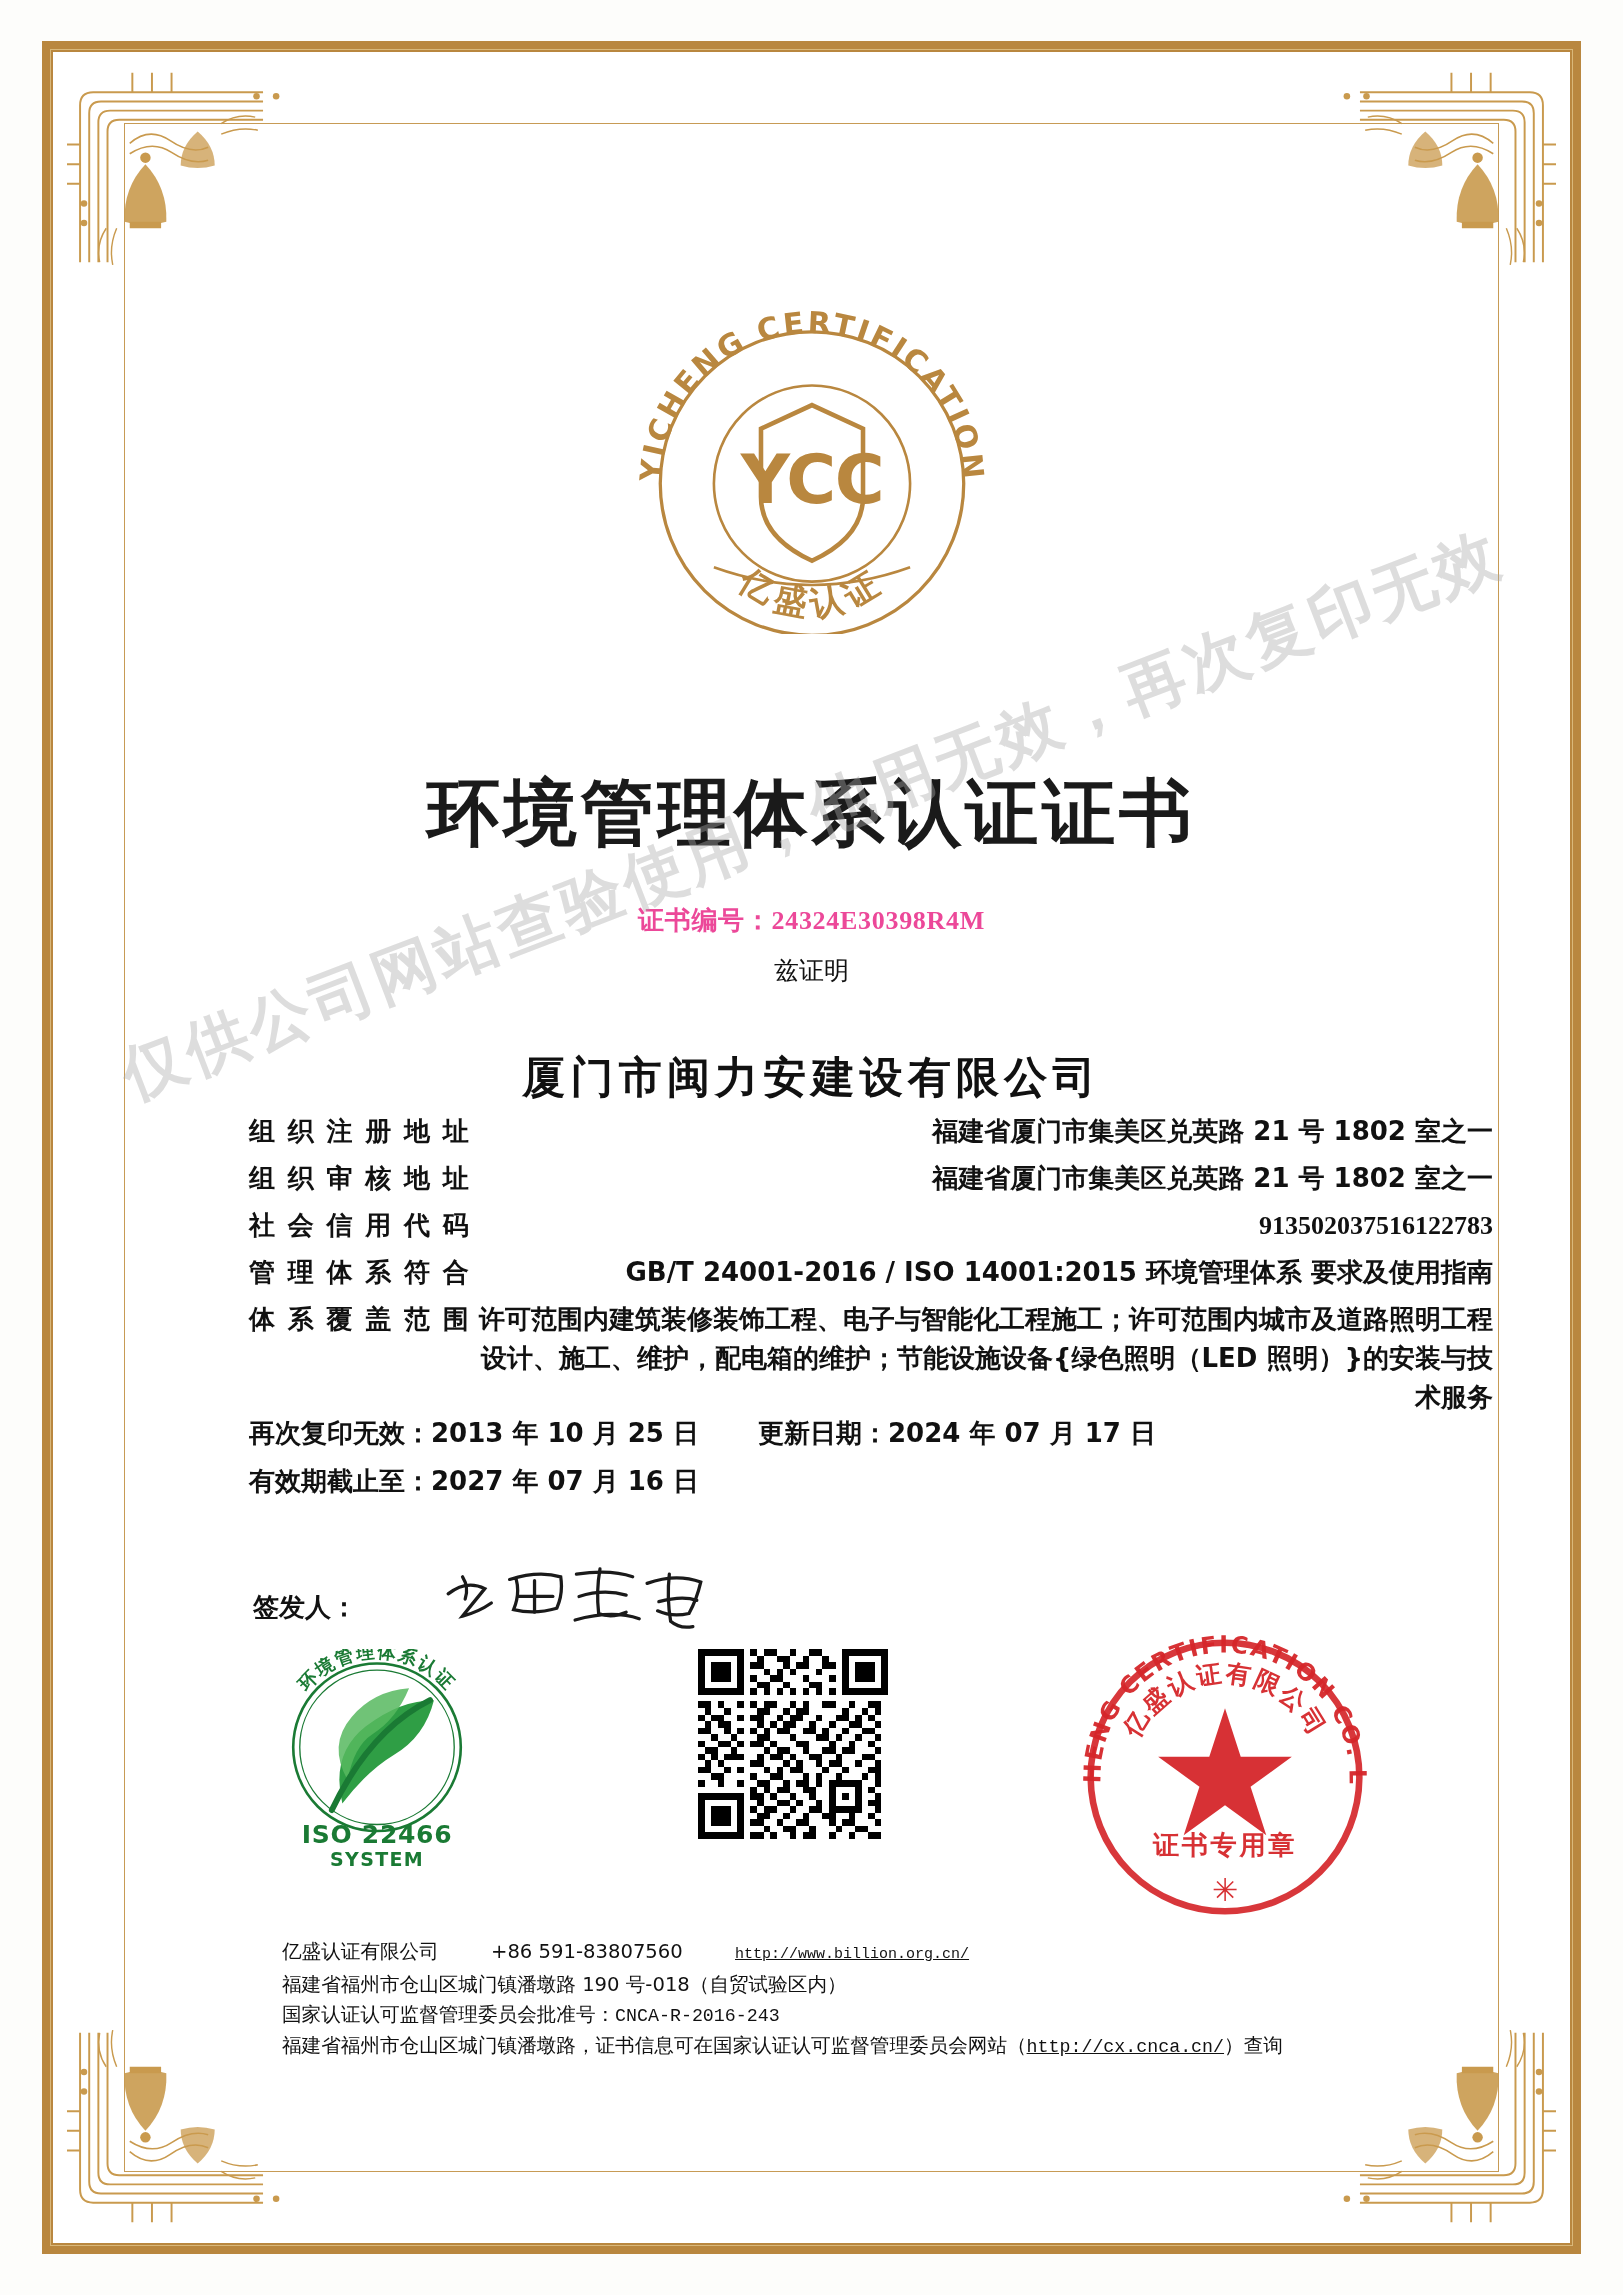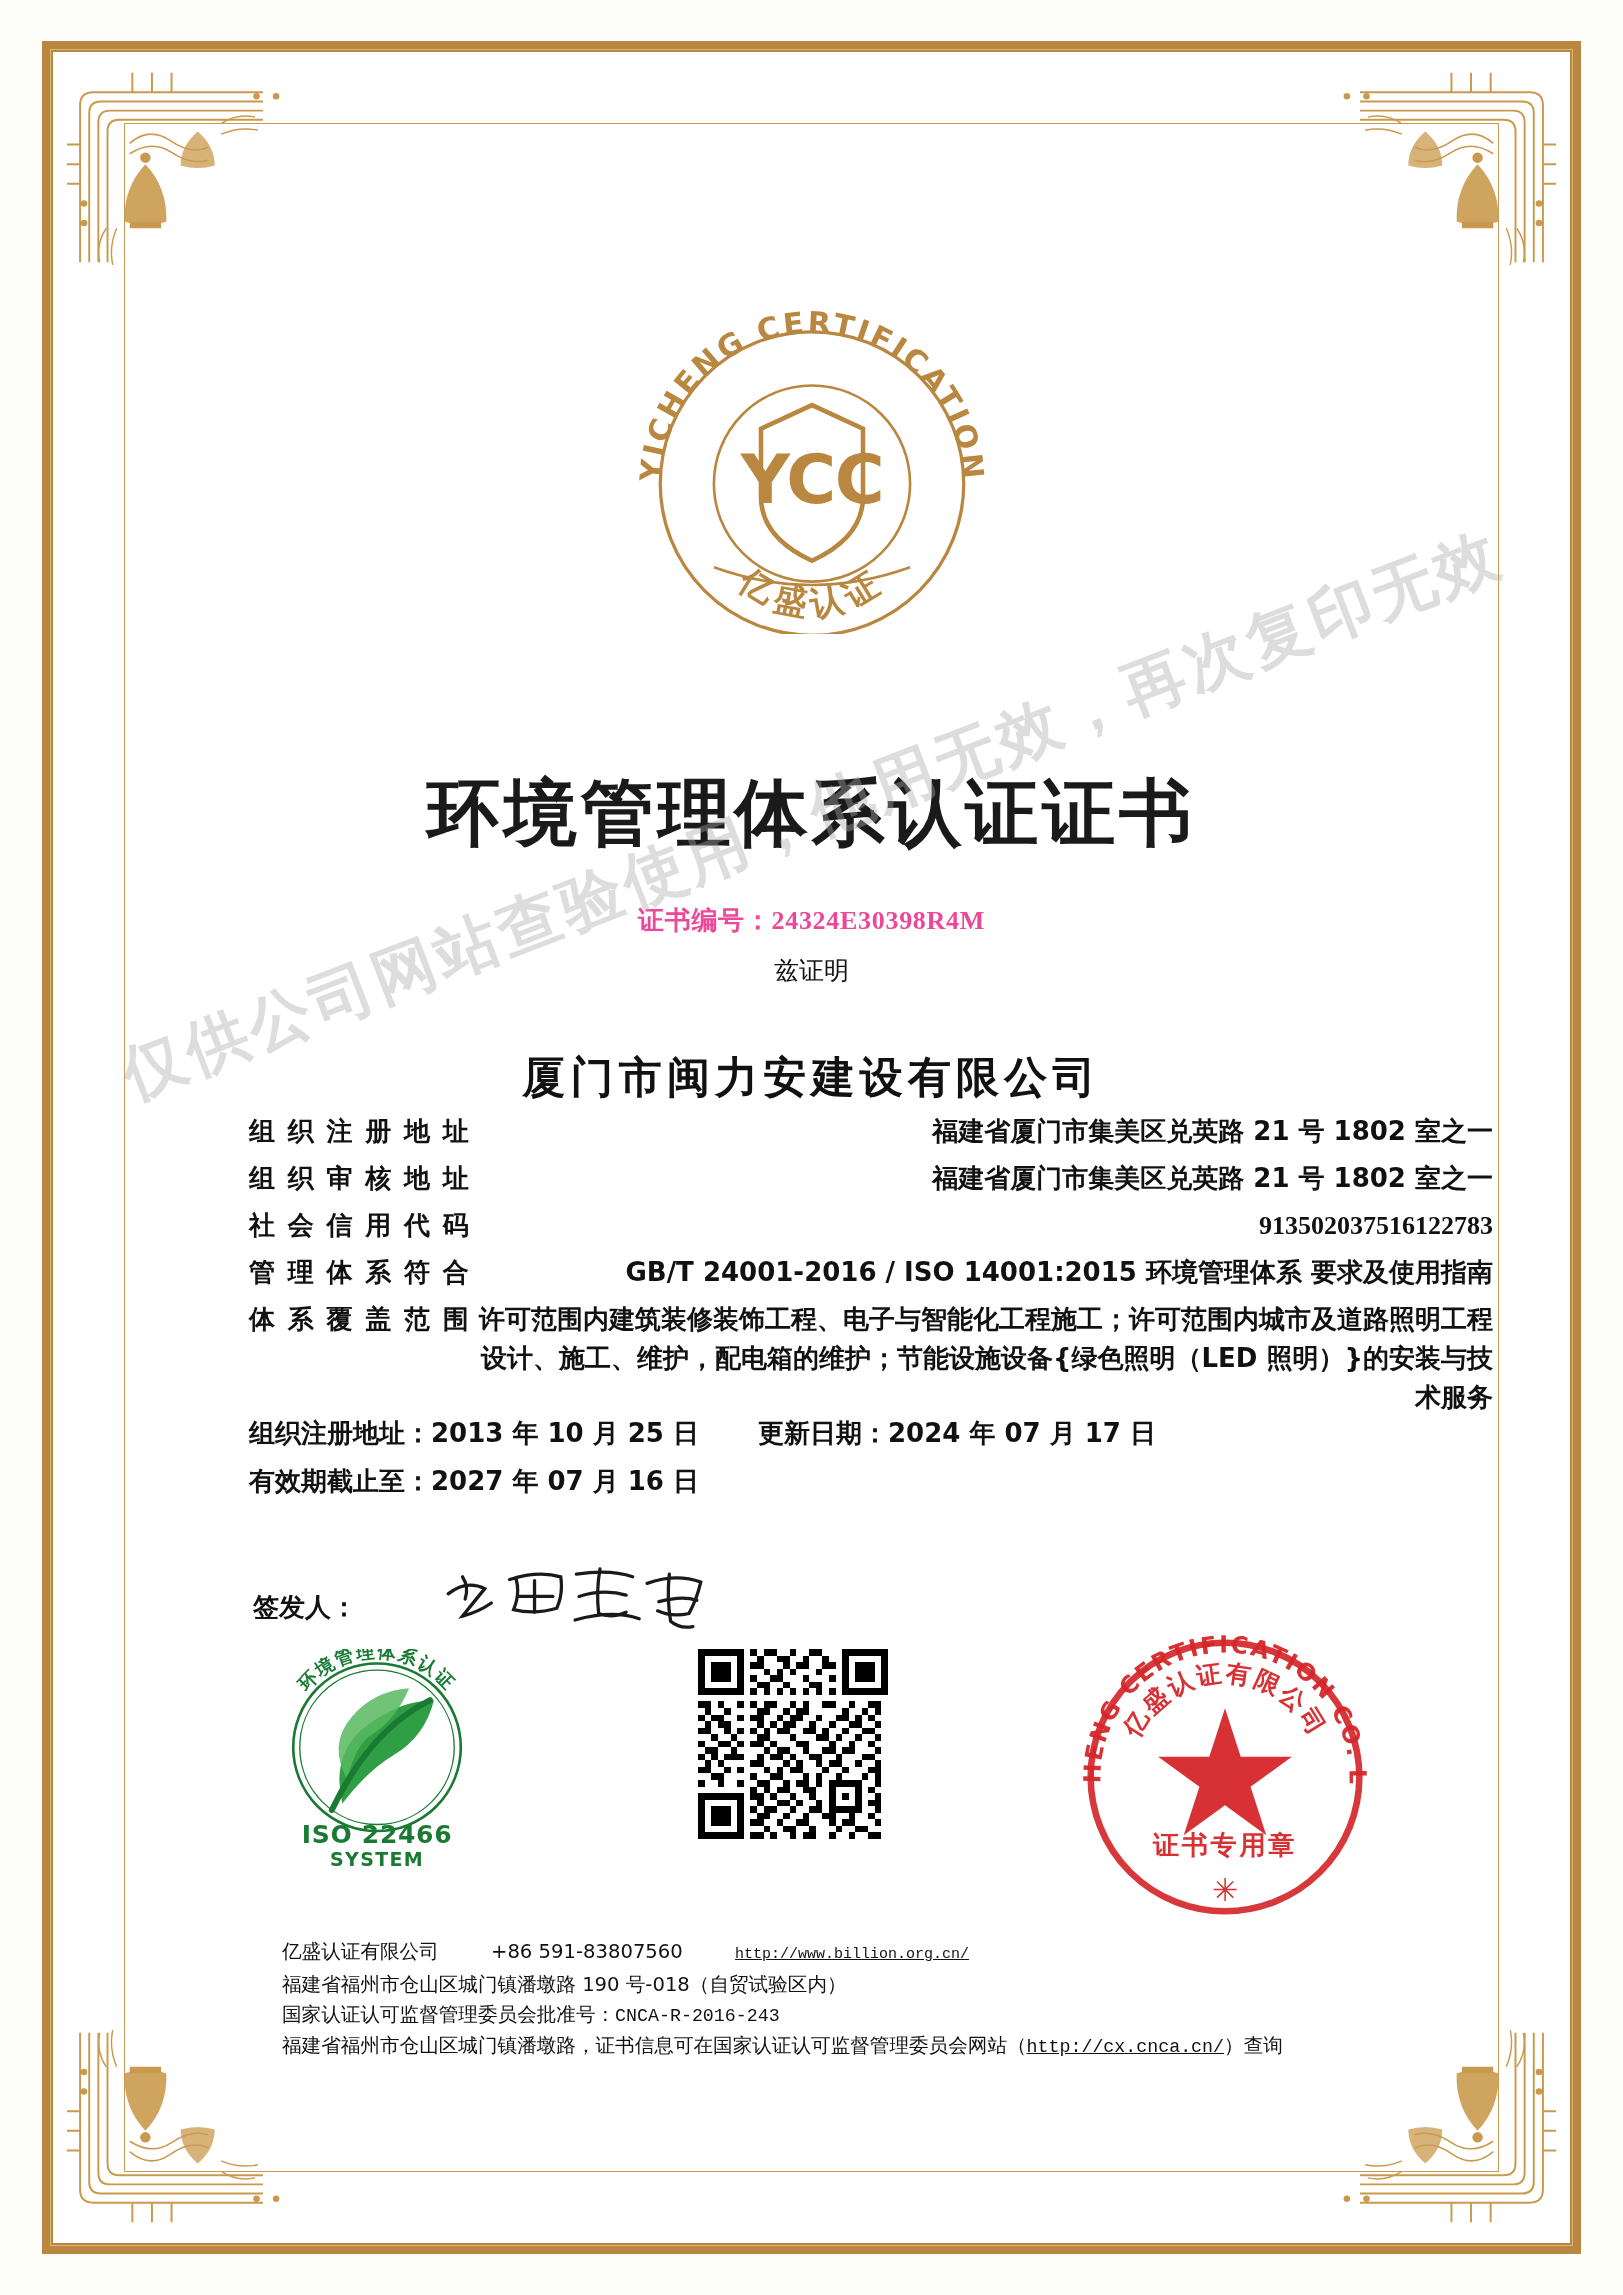--- a/index.html
+++ b/index.html
@@ -467,21 +467,21 @@
         <div class="fkey">管理体系符合</div>
         <div class="fval">GB/T 24001-2016 / ISO 14001:2015  环境管理体系  要求及使用指南</div>
       </div>
       <div class="frow">
         <div class="fkey">体系覆盖范围</div>
         <div class="fval">许可范围内建筑装修装饰工程、电子与智能化工程施工；许可范围内城市及道路照明工程设计、施工、维护，配电箱的维护；节能设施设备{绿色照明（LED 照明）}的安装与技术服务</div>
       </div>
     </div>
 
     <div class="dates-row">
-      <span>组织注册地址：</span><span>2013 年 10 月 25 日</span><span class="seg2">更新日期：</span><span>2024 年 07 月 17 日</span>
+      <span>再次复印无效：</span><span>2013 年 10 月 25 日</span><span class="seg2">更新日期：</span><span>2024 年 07 月 17 日</span>
     </div>
     <div class="dates-row2">
       <span>有效期截止至：</span><span>2027 年 07 月 16 日</span>
     </div>
 
     <div class="issuer-label">签发人：</div>
     <div class="signature">
       <svg viewBox="0 0 460 140" width="301" height="92" xmlns="http://www.w3.org/2000/svg">
         <g fill="none" stroke="#1a1a1a" stroke-width="5" stroke-linecap="round">
           <path d="M14 56 q28 -22 56 -8 q-18 22 -34 42 q24 -6 44 -20"></path>

